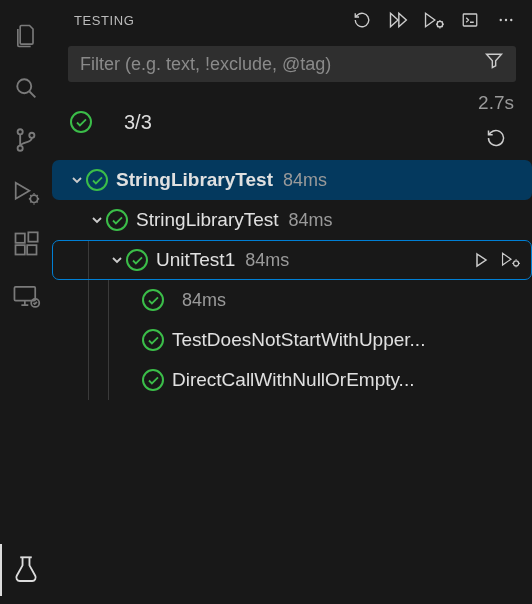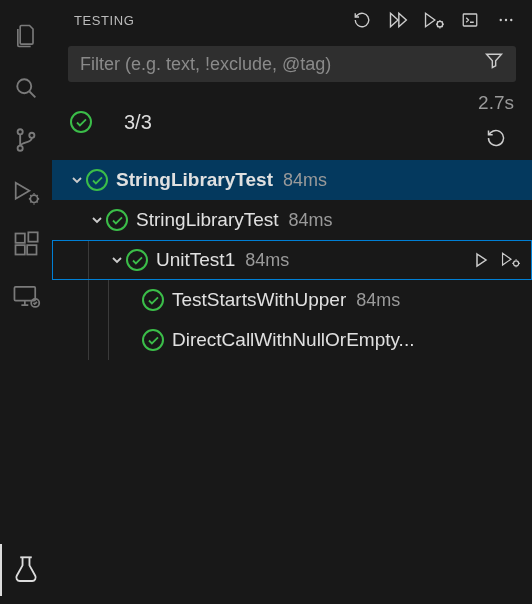--- a/index.html
+++ b/index.html
@@ -104,20 +104,21 @@
     .tree { flex: 1; overflow: hidden; }
     .tree-row {
       display: flex;
       align-items: center;
       height: 40px;
       font-size: 19px;
       cursor: pointer;
       white-space: nowrap;
       min-width: 0;
       position: relative;
+      border-radius: 7px;
     }
     .tree-row .pass-mark { flex: 0 0 auto; }
     .tree-row.selected {
       background: #04395e;
     }
     .tree-row.focused {
       outline: 1px solid #007fd4;
       outline-offset: -1px;
     }
     .twisty {
@@ -350,33 +351,45 @@
       <span class="indent-spacer" style="width:20px"></span>
       <span class="indent"></span>
       <span class="indent-spacer" style="width:19px"></span>
       <span class="indent"></span>
       <span class="indent-spacer" style="width:33px"></span>
       <span class="pass-mark">
           <svg viewBox="0 0 12 10" fill="none" stroke="currentColor" stroke-width="2">
             <path d="M1 5l3.2 3.2L11 1.5"></path>
           </svg>
         </span>
-      <span class="row-label">TestStartsWithUpper</span>
       <span class="row-time">84ms</span>
     </div>
 
-
     <div class="tree-row" style="padding-left:16px">
       <span class="indent-spacer" style="width:20px"></span>
       <span class="indent"></span>
       <span class="indent-spacer" style="width:19px"></span>
       <span class="indent"></span>
       <span class="indent-spacer" style="width:33px"></span>
       <span class="pass-mark">
           <svg viewBox="0 0 12 10" fill="none" stroke="currentColor" stroke-width="2">
             <path d="M1 5l3.2 3.2L11 1.5"></path>
           </svg>
         </span>
+      <span class="row-label ellips">TestDoesNotStartWithUpper...</span>
+    </div>
+
+    <div class="tree-row" style="padding-left:16px">
+      <span class="indent-spacer" style="width:20px"></span>
+      <span class="indent"></span>
+      <span class="indent-spacer" style="width:19px"></span>
+      <span class="indent"></span>
+      <span class="indent-spacer" style="width:33px"></span>
+      <span class="pass-mark">
+          <svg viewBox="0 0 12 10" fill="none" stroke="currentColor" stroke-width="2">
+            <path d="M1 5l3.2 3.2L11 1.5"></path>
+          </svg>
+        </span>
       <span class="row-label ellips">DirectCallWithNullOrEmpty...</span>
     </div>
 
   </div>
 </div>
 
 </body></html>

